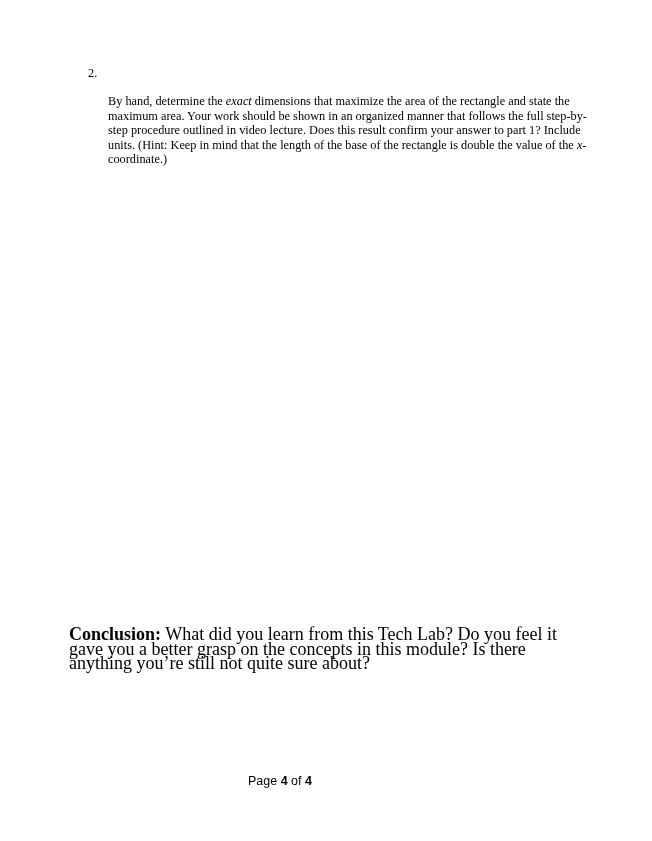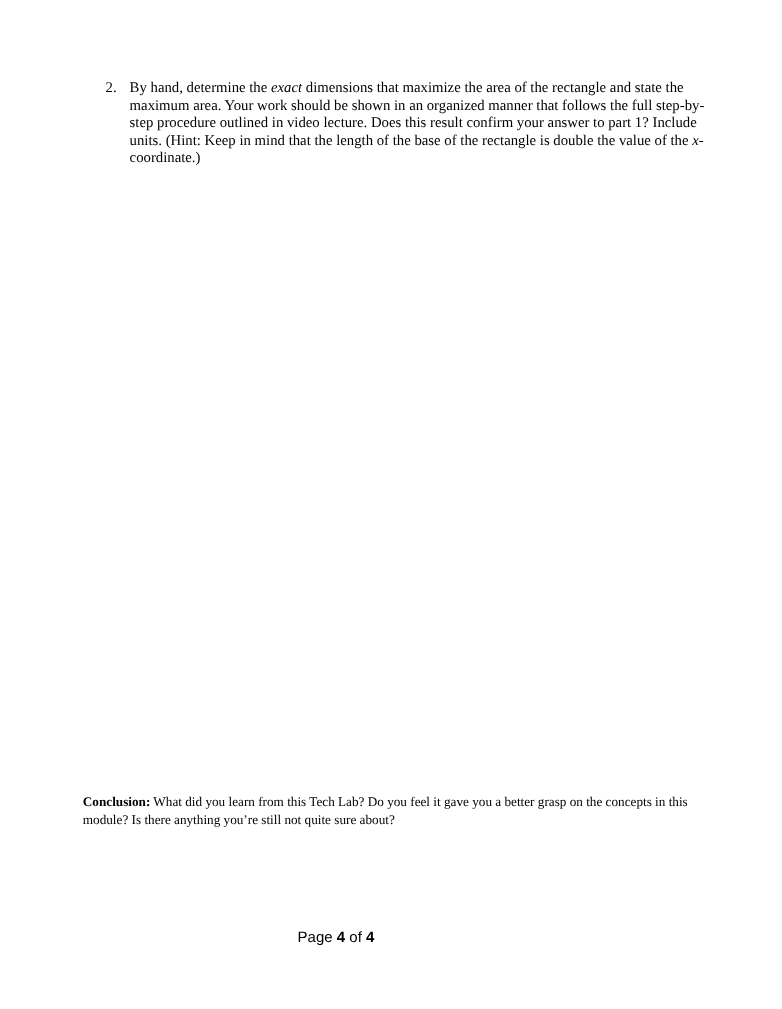--- a/index.html
+++ b/index.html
@@ -1,21 +1,21 @@
 <!DOCTYPE html>
 <html><head>
   <meta charset="utf-8">
   <style>
     html, body { margin: 0; padding: 0; background: #ffffff; }
     body { width: 652px; height: 841px; position: relative; overflow: hidden; }
     .page { position: absolute; left: 0; top: 0; width: 652px; height: 841px; background: #fff; color: #000; }
     .q2 { position: absolute; left: 88px; top: 66px; width: 500px; font-family: "Liberation Serif", serif; font-size: 12.3px; line-height: 14.6px; }
     .q2 .num { position: absolute; left: 0; top: 0; }
-    .q2 .body { margin-left: 20px; }
-    .conclusion { position: absolute; left: 69px; top: 662px; width: 520px; font-family: "Liberation Serif", serif; font-size: 11px; line-height: 14.6px; }
+    .q2 .body { margin-left: 20px; margin-top: 28px; }
+    .conclusion { position: absolute; left: 69px; top: 627px; width: 520px; font-family: "Liberation Serif", serif; font-size: 18px; line-height: 14.6px; }
     .footer { position: absolute; left: 0; width: 560px; top: 774px; text-align: center; font-family: "Liberation Sans", sans-serif; font-size: 12.5px; }
     em { font-style: italic; }
     b { font-weight: bold; }
   </style>
 </head>
 <body>
 
 <div class="page">
   <div class="q2">
     <span class="num">2.</span>

